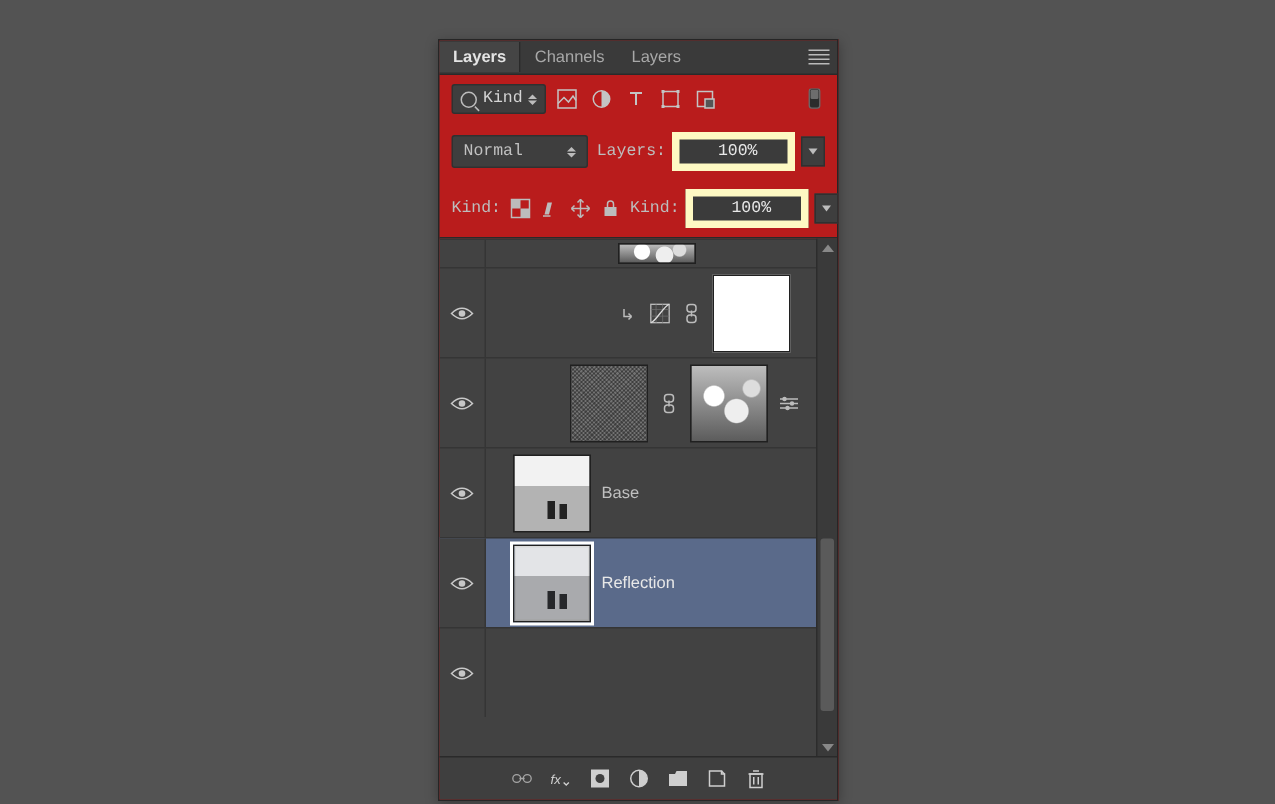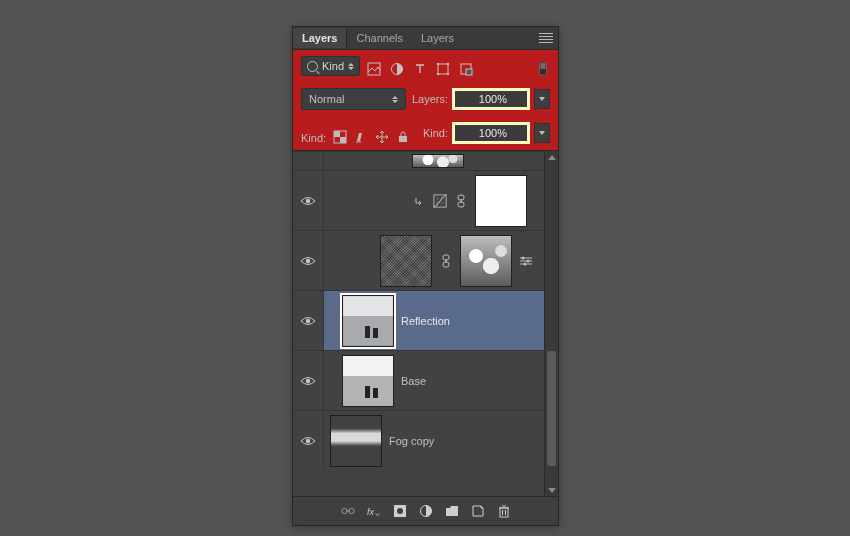--- a/index.html
+++ b/index.html
@@ -46,23 +46,24 @@
     margin-left: auto;
     margin-right: 5px;
     width: 14px;
     display: flex;
     flex-direction: column;
     gap: 2px;
   }
   .tab-menu span { height: 1px; background: #bababa; }
   .toolbar1, .toolbar2, .toolbar3 {
     display: flex;
-    align-items: flex-end;
+    align-items: center;
     padding: 6px 8px;
     gap: 6px;
+    font-family: Liberation Mono, monospace;
   }
   .filterbox {
     display: flex;
     align-items: center;
     border: 1px solid #303030;
     background: #3e3e3e;
     height: 18px;
     padding: 0 5px;
     gap: 4px;
     border-radius: 2px;
@@ -92,21 +93,21 @@
     padding: 0 7px;
     width: 100px;
     justify-content: space-between;
     border-radius: 2px;
     gap: 12px;
   }
   .field {
     display: flex; align-items: center; gap: 4px; font-size: 11px;
   }
   .valbox {
-    border: 3px solid #fef9c3;
+    border: 5px solid #fef9c3;
     background: #3b3b3b;
     color: #e8e8e8;
     padding: 2px 20px;
     width: 32px;
     text-align: right;
     font-size: 11px;
   }
   .dropbtn {
     border: 1px solid #303030;
     background: #3e3e3e;
@@ -407,20 +408,33 @@
               <line x1="1" y1="5" x2="13" y2="5" stroke="#bcbcbc"></line>
               <line x1="1" y1="8" x2="13" y2="8" stroke="#bcbcbc"></line>
               <circle cx="4" cy="2" r="1.5" fill="#bcbcbc"></circle>
               <circle cx="9" cy="5" r="1.5" fill="#bcbcbc"></circle>
               <circle cx="6" cy="8" r="1.5" fill="#bcbcbc"></circle>
             </svg>
           </span>
       </div>
     </div>
 
+    <div class="layer-row">
+      <div class="eye-col">
+        <svg viewBox="0 0 16 12">
+            <path d="M1 6 Q8 -1 15 6 Q8 13 1 6 Z" fill="none" stroke="#c8c8c8"></path>
+            <circle cx="8" cy="6" r="2.2" fill="#c8c8c8"></circle>
+          </svg>
+      </div>
+      <div class="content indent1">
+        <div class="thumb photo"></div>
+        <span class="layer-name">Base</span>
+      </div>
+    </div>
+
     <div class="layer-row selected">
       <div class="eye-col" style="background:#424242">
         <svg viewBox="0 0 16 12">
             <path d="M1 6 Q8 -1 15 6 Q8 13 1 6 Z" fill="none" stroke="#c8c8c8"></path>
             <circle cx="8" cy="6" r="2.2" fill="#c8c8c8"></circle>
           </svg>
       </div>
       <div class="content indent1">
         <div class="thumb sel checker photo-ov">
           <div class="photo" style="width:100%;height:100%;opacity:.9"></div>
@@ -429,37 +443,20 @@
       </div>
     </div>
 
     <div class="layer-row">
       <div class="eye-col">
         <svg viewBox="0 0 16 12">
             <path d="M1 6 Q8 -1 15 6 Q8 13 1 6 Z" fill="none" stroke="#c8c8c8"></path>
             <circle cx="8" cy="6" r="2.2" fill="#c8c8c8"></circle>
           </svg>
       </div>
-      <div class="content indent1">
-        <div class="thumb photo"></div>
-        <span class="layer-name">Base</span>
-      </div>
-    </div>
-
-    <div class="layer-row">
-      <div class="eye-col">
-        <svg viewBox="0 0 16 12">
-            <path d="M1 6 Q8 -1 15 6 Q8 13 1 6 Z" fill="none" stroke="#c8c8c8"></path>
-            <circle cx="8" cy="6" r="2.2" fill="#c8c8c8"></circle>
-          </svg>
-      </div>
-      <div class="content">
-        <div class="thumb checker fogthumb"></div>
-        <span class="layer-name">Fog copy</span>
-      </div>
     </div>
 
     <div class="scrollbar">
       <div class="scroll-arrow up"></div>
       <div class="scroll-thumb"></div>
       <div class="scroll-arrow down" style="position:absolute;bottom:0;left:0;right:0"></div>
     </div>
   </div>
 
   <div class="footer">

